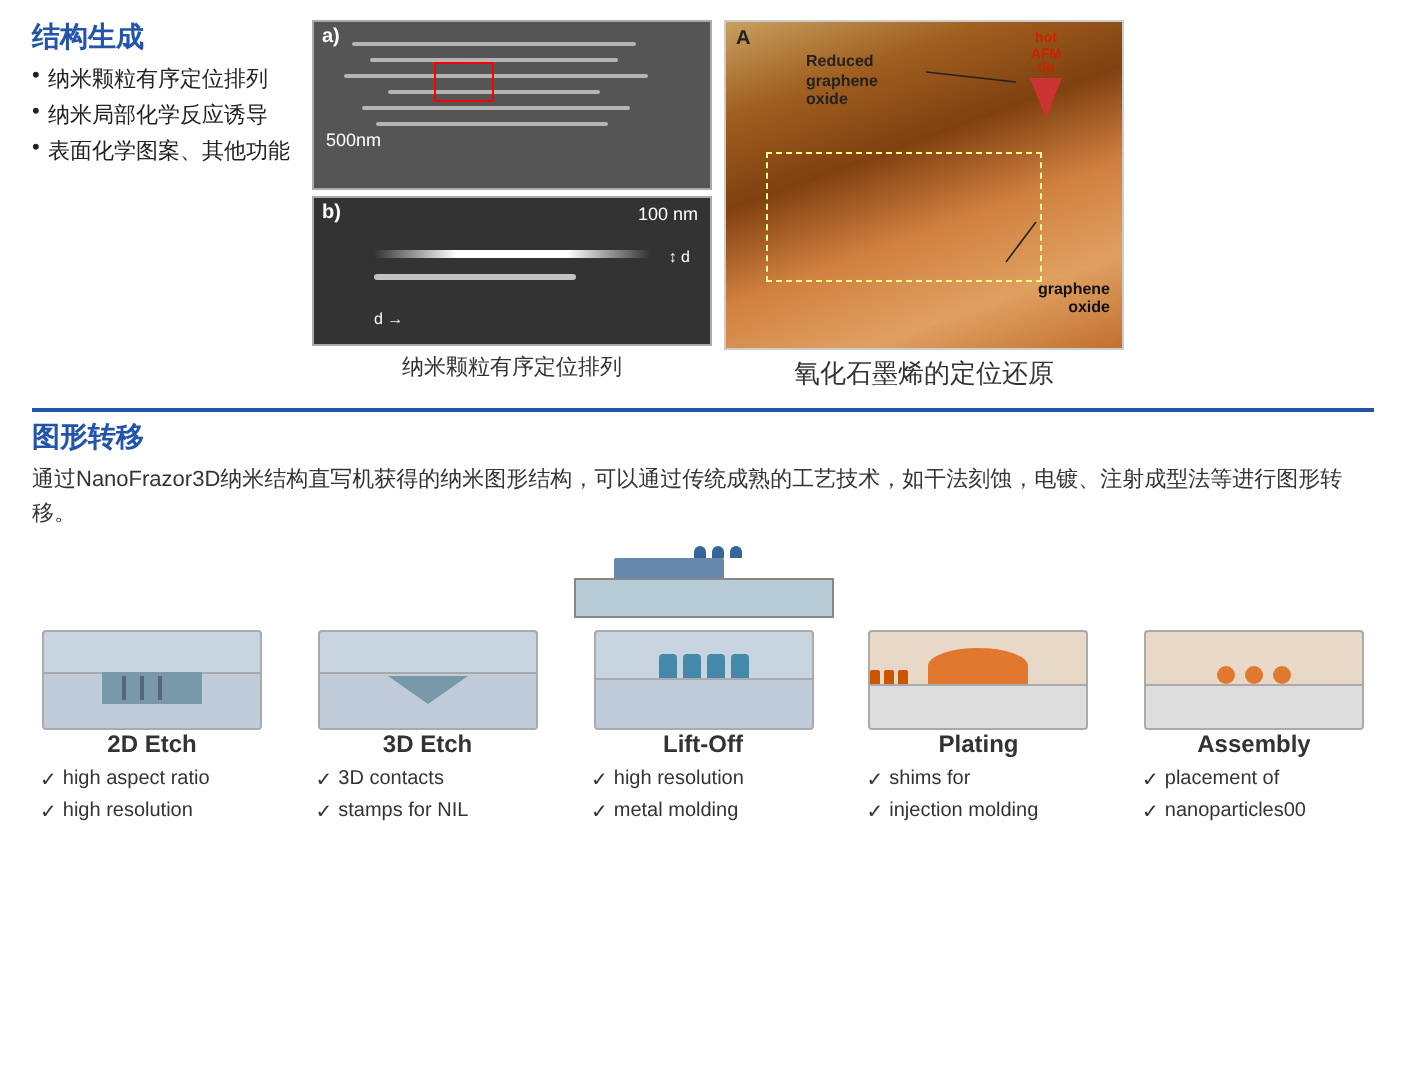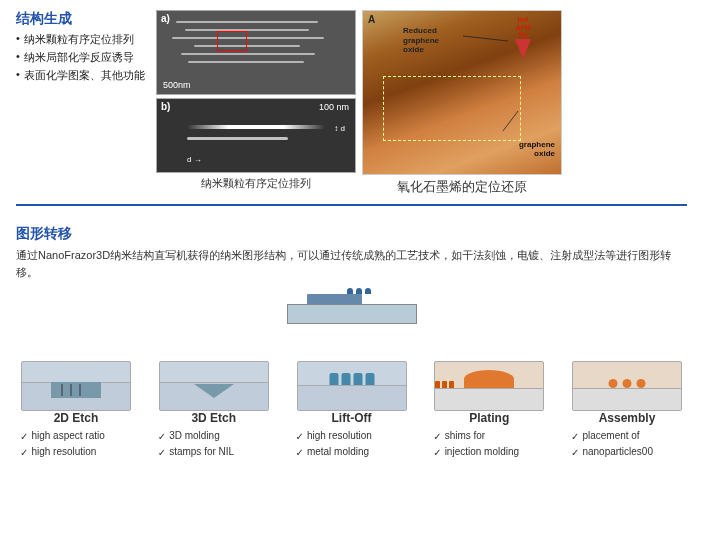--- a/index.html
+++ b/index.html
@@ -134,21 +134,21 @@
       top: 20px;
       left: 60px;
       width: 30px;
       height: 20px;
       border: 1.5px solid red;
       background: transparent;
     }
 
     .scale-bar-top {
       position: absolute;
-      bottom: 4px;
+      bottom: 19px;
       left: 6px;
       color: white;
       font-size: 9px;
     }
 
     .afm-bottom-inner {
       width: 100%;
       height: 100%;
       background: #333;
       position: relative;
@@ -209,21 +209,21 @@
       width: 200px;
       text-align: center;
       font-size: 13px;
       color: #333;
     }
 
     
     .pattern-section {
       margin-top: 0;
       border-top: 2px solid #2255aa;
-      padding-top: 19px;
+      padding-top: 4px;
     }
 
     .pattern-title {
       color: #2255aa;
       font-size: 14px;
       font-weight: bold;
       margin-bottom: 4px;
     }
 
     .pattern-desc {
@@ -231,21 +231,20 @@
       color: #333;
       line-height: 1.5;
       margin-bottom: 8px;
     }
 
     
     .process-area {
       display: flex;
       flex-direction: column;
       align-items: center;
-      gap: 31px;
     }
 
     .top-process-icon {
       margin-bottom: 6px;
     }
 
     .process-steps {
       display: flex;
       gap: 8px;
       align-items: flex-start;
@@ -432,21 +431,21 @@
         <div class="step">
           <div style="width:110px;height:50px;background:#c8d4e0;border:1px solid #aaa;border-radius:2px;position:relative;overflow:hidden;">
             <div style="position:absolute;bottom:0;left:0;right:0;height:28px;background:#c0ccda;border-top:1px solid #aaa;"></div>
 
             <div style="position:absolute;bottom:12px;left:50%;transform:translateX(-50%);width:0;height:0;border-left:20px solid transparent;border-right:20px solid transparent;border-top:14px solid #7799aa;"></div>
           </div>
           <div class="step-label">3D Etch</div>
           <div class="step-checks">
             <div class="check-item">
               <span class="check-mark">✓</span>
-              <span class="check-text">3D molding</span>
+              <span class="check-text">3D contacts</span>
             </div>
             <div class="check-item">
               <span class="check-mark">✓</span>
               <span class="check-text">stamps for NIL</span>
             </div>
           </div>
         </div>
 
         <div class="step">
           <div style="width:110px;height:50px;background:#c8d4e0;border:1px solid #aaa;border-radius:2px;position:relative;overflow:hidden;">

